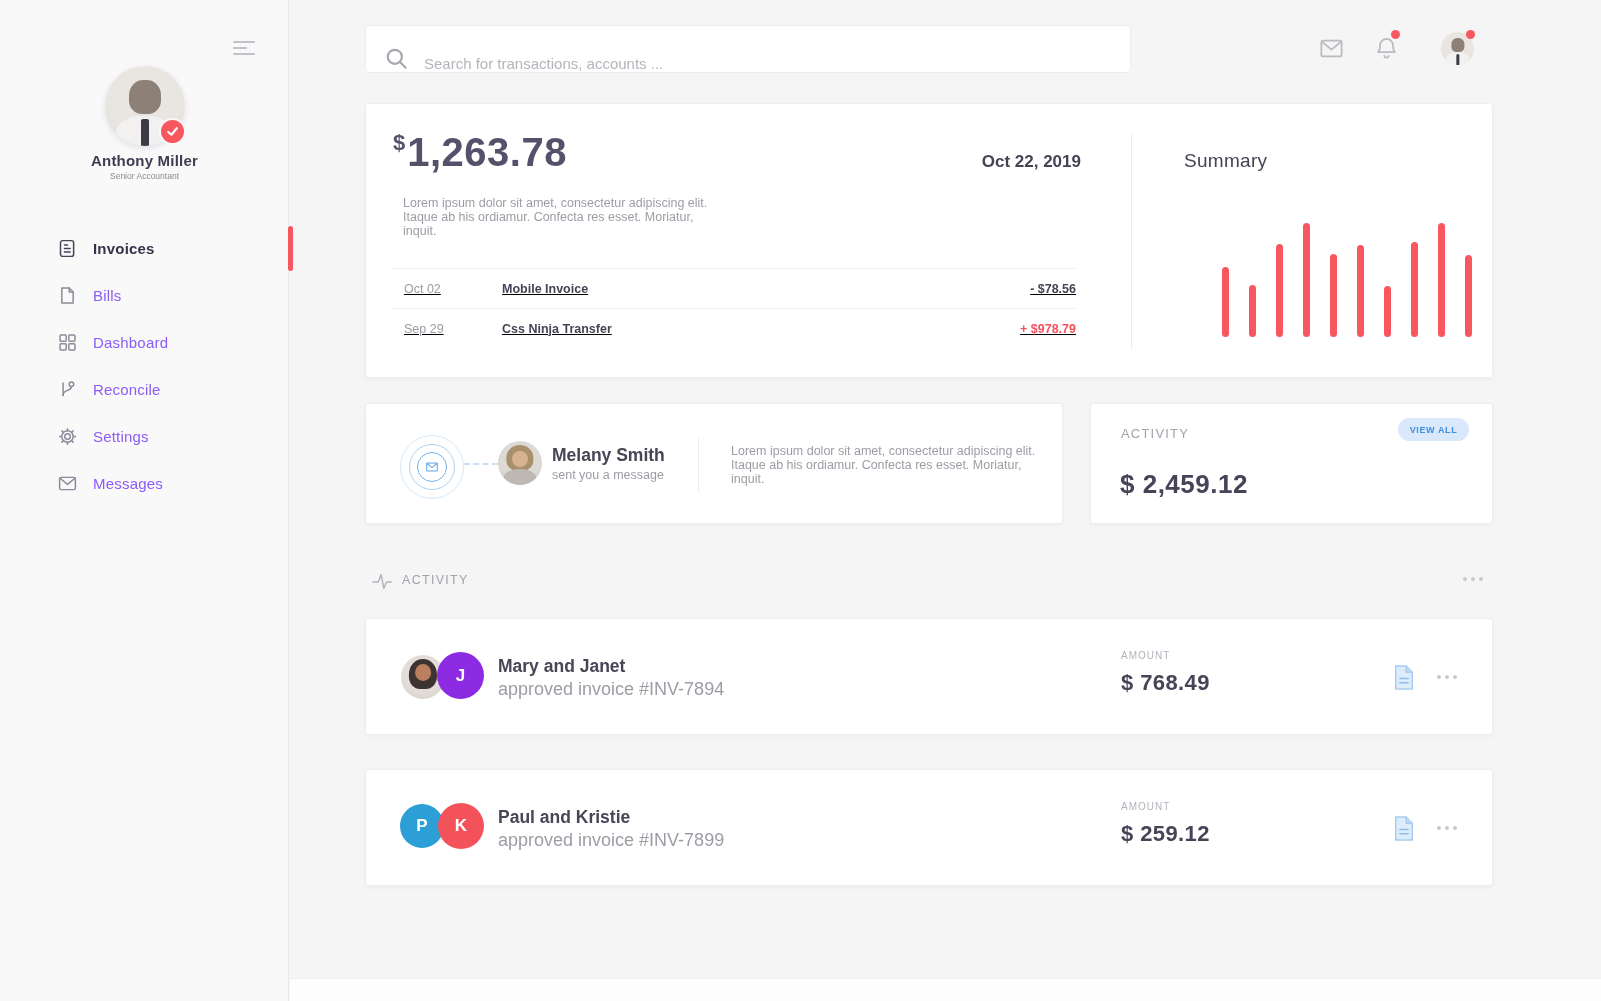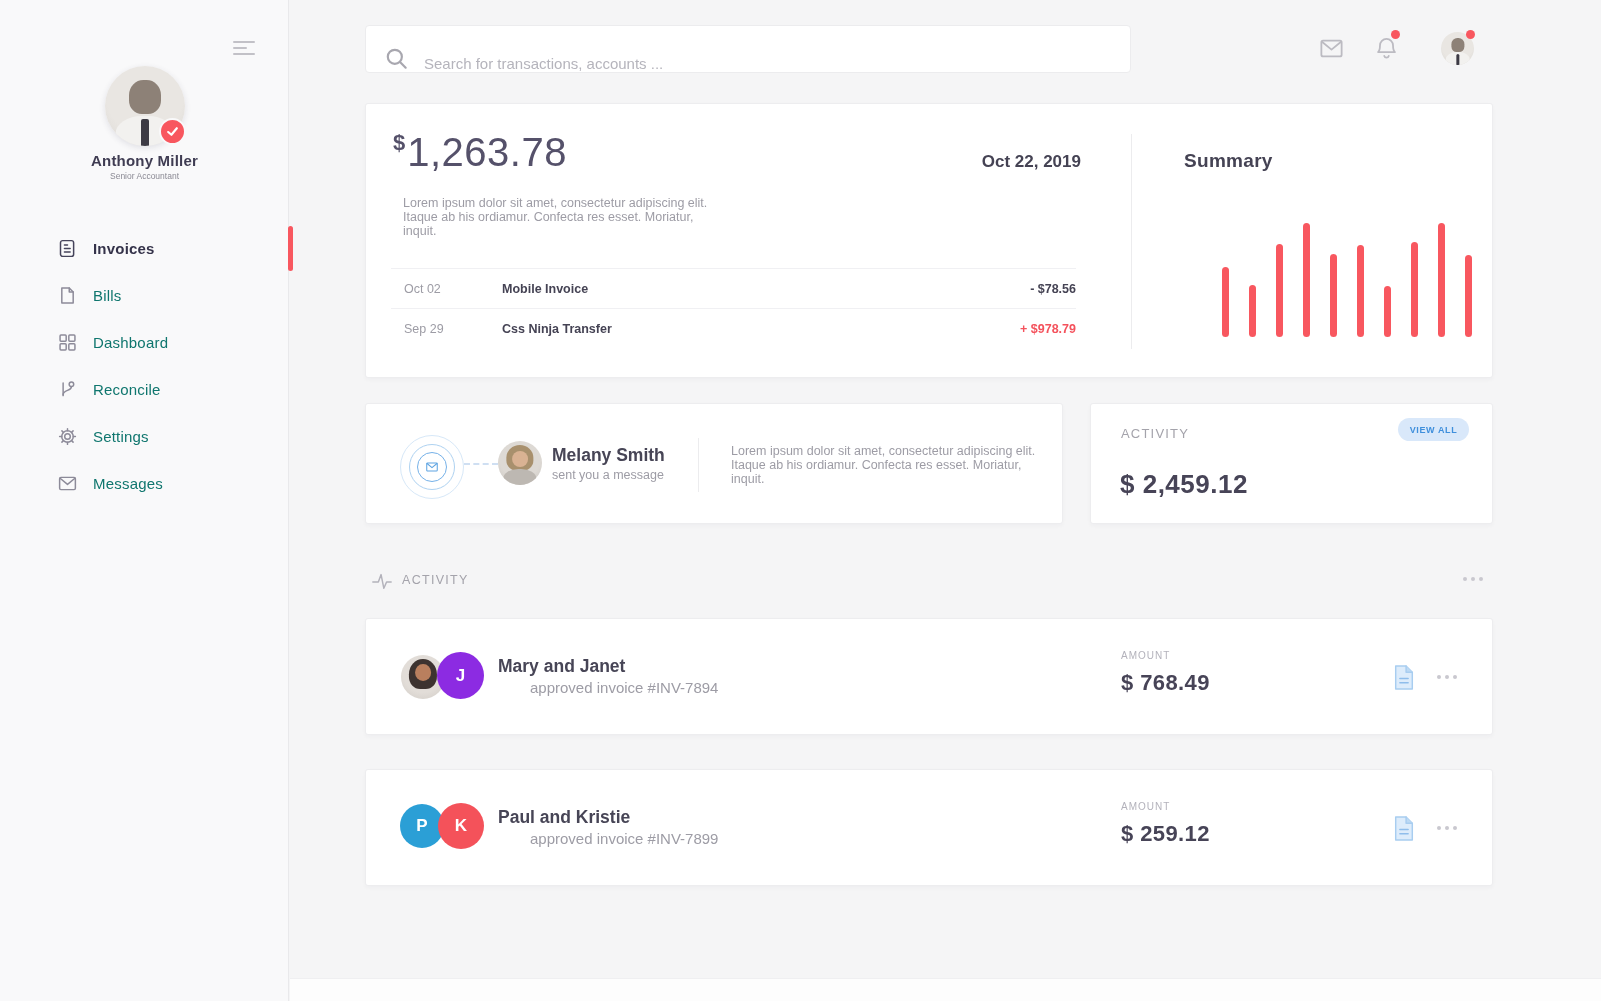--- a/index.html
+++ b/index.html
@@ -19,51 +19,51 @@
   .sil-body { position:absolute; left:50%; top:62%; width:74%; height:50%; transform:translateX(-50%); background:#f2f1ef; border-radius:45% 45% 0 0; }
   .sil-tie  { position:absolute; left:50%; top:66%; width:10%; height:36%; transform:translateX(-50%); background:#3c3a44; border-radius:2px; }
   .check-badge { position:absolute; left:159px; top:118px; width:27px; height:27px; border-radius:50%; background:#f8575f; border:2px solid #f9f9fa; display:flex; align-items:center; justify-content:center; z-index:3; }
   .user-name { position:absolute; left:0; top:152px; width:289px; text-align:center; font-size:15px; font-weight:700; color:#3f3c52; letter-spacing:.2px; }
   .user-role { position:absolute; left:0; top:171px; width:289px; text-align:center; font-size:8.5px; color:#8b8a94; }
 
   .nav { position:absolute; left:0; top:225px; width:289px; }
   .nav-item { position:relative; height:47px; display:flex; align-items:center; padding-left:56px; cursor:pointer; }
   .nav-icon { width:22px; height:22px; display:flex; align-items:center; justify-content:center; }
   .nav-icon svg { stroke:#8d8b99; }
-  .nav-label { margin-left:15px; font-size:15px; color:#0f766e; letter-spacing:.2px; }
+  .nav-label { margin-left:15px; font-size:15px; color:#8b5cf6; letter-spacing:.2px; }
   .nav-item.active .nav-label { color:#35334a; font-weight:700; }
   .nav-item.active .nav-icon svg { stroke:#45435a; }
   .active-bar { position:absolute; right:-4px; top:1px; width:5px; height:45px; background:#f8575f; border-radius:3px; }
 
   
   .search-wrap { position:absolute; left:365px; top:25px; width:766px; height:48px; background:#fff; border:1px solid #ececee; border-radius:4px; display:flex; align-items:flex-end; }
   .search-wrap svg { margin-left:18px; }
   .search-input { flex:1; border:0; outline:none; background:transparent; font-size:15px; color:#55536a; padding:0 14px; font-family:inherit; }
   .search-input::placeholder { color:#b5b4bc; }
   .icon-btn { position:absolute; cursor:pointer; }
   .dot { position:absolute; width:9px; height:9px; border-radius:50%; background:#f8575f; }
   .avatar-sm { position:absolute; left:1441px; top:32px; width:33px; height:33px; border-radius:50%;
     background:radial-gradient(circle at 50% 38%, #e9e6e2 0 60%, #d4d1cd 100%); overflow:hidden; cursor:pointer; }
 
   
   .card { position:absolute; background:#fff; border:1px solid #ededef; border-radius:3px; box-shadow:0 2px 4px rgba(30,30,60,.03); }
   .balance-card { left:365px; top:103px; width:1128px; height:275px; }
   .big-amount { position:absolute; left:27px; top:26px; color:#55516a; }
   .big-amount .cur { font-size:22px; font-weight:700; vertical-align:16px; margin-right:2px; }
-  .big-amount .num { font-size:40px; font-weight:400; letter-spacing:.5px; }
+  .big-amount .num { font-size:40px; font-weight:700; letter-spacing:.5px; }
   .balance-date { position:absolute; left:535px; top:48px; width:180px; text-align:right; font-size:17px; font-weight:700; color:#454354; }
   .balance-desc { position:absolute; left:37px; top:92px; width:310px; font-size:12.5px; line-height:14px; color:#9d9ca5; }
   .tx-table { position:absolute; left:25px; top:164px; width:685px; }
-  .tx-row { display:flex; align-items:center; height:40px; border-top:1px solid #f0f0f3; padding-left:13px; }
+  .tx-row { display:flex; align-items:center; height:40px; border-top:1px solid #f0f0f3; padding-left:13px;text-decoration:underline; }
   .tx-date { width:98px; font-size:12.5px; color:#9d9ca5; }
   .tx-name { flex:1; font-size:12.5px; font-weight:600; color:#454354; }
   .tx-amt { font-size:12.5px; font-weight:600; color:#454354; }
   .tx-amt.credit { color:#f4525c; }
   .v-divider { position:absolute; background:#ececee; width:1px; }
-  .summary-title { position:absolute; left:818px; top:46px; font-size:19px; font-weight:700; color:#454354; letter-spacing:.3px; }
+  .summary-title { position:absolute; left:818px; top:46px; font-size:19px; font-weight:400; color:#454354; letter-spacing:.3px; }
   .bar-chart { position:absolute; left:856px; top:119px; width:250px; height:114px; display:flex; align-items:flex-end; justify-content:space-between; }
   .bar { width:7px; border-radius:4px; }
 
   .message-card { left:365px; top:403px; width:698px; height:121px; }
   .ripple { position:absolute; border-radius:50%; border:1px solid; }
   .msg-avatar { position:absolute; left:132px; top:37px; width:44px; height:44px; border-radius:50%;
     background:radial-gradient(circle at 50% 40%, #ddd9d4 0 58%, #c9c5c0 100%); overflow:hidden; }
   .sil-hair { position:absolute; left:50%; top:10%; width:62%; height:58%; transform:translateX(-50%); background:#a8906d; border-radius:50% 50% 42% 42%; }
   .sil-face { position:absolute; left:50%; top:22%; width:36%; height:36%; transform:translateX(-50%); background:#d9b293; border-radius:50%; }
   .sil-body2 { position:absolute; left:50%; top:64%; width:76%; height:48%; transform:translateX(-50%); background:#bdb8b2; border-radius:45% 45% 0 0; }
@@ -86,21 +86,21 @@
 
   .activity-card { width:1128px; height:117px; }
   .act-1 { left:365px; top:618px; } .act-2 { left:365px; top:769px; }
   .badge-circle { position:absolute; border-radius:50%; display:flex; align-items:center; justify-content:center;
     color:#fff; font-size:17px; font-weight:700; }
   .act-photo { position:absolute; left:35px; top:36px; width:44px; height:44px; border-radius:50%;
     background:radial-gradient(circle at 50% 40%, #e2ddd8 0 58%, #cfcac4 100%); overflow:hidden; }
   .sil-hair-d { position:absolute; left:50%; top:8%; width:64%; height:70%; transform:translateX(-50%); background:#3d3330; border-radius:50% 50% 40% 40%; }
   .sil-face-d { position:absolute; left:50%; top:20%; width:36%; height:38%; transform:translateX(-50%); background:#b97f5e; border-radius:50%; }
   .act-name { position:absolute; left:132px; top:37px; font-size:17.5px; font-weight:700; color:#474556; }
-  .act-sub { position:absolute; left:132px; top:60px; font-size:15px; color:#9d9ca5;margin-left:32px; }
+  .act-sub { position:absolute; left:132px; top:60px; font-size:18px; color:#9d9ca5; }
   .amt-label { position:absolute; left:755px; top:31px; font-size:10px; letter-spacing:1px; color:#b3b2bb; }
   .amt-value { position:absolute; left:755px; top:51px; font-size:22px; font-weight:700; letter-spacing:.4px; color:#474457; }
   .doc-icon { position:absolute; left:1026px; top:45px; cursor:pointer; }
   .row-dots { position:absolute; left:1071px; top:56px; }
 
   .bottom-peek { position:absolute; left:290px; top:978px; width:1311px; height:23px; background:#fdfdfd; border-top:1px solid #efeff1; }
 </style>
 </head>
 <body>
 

